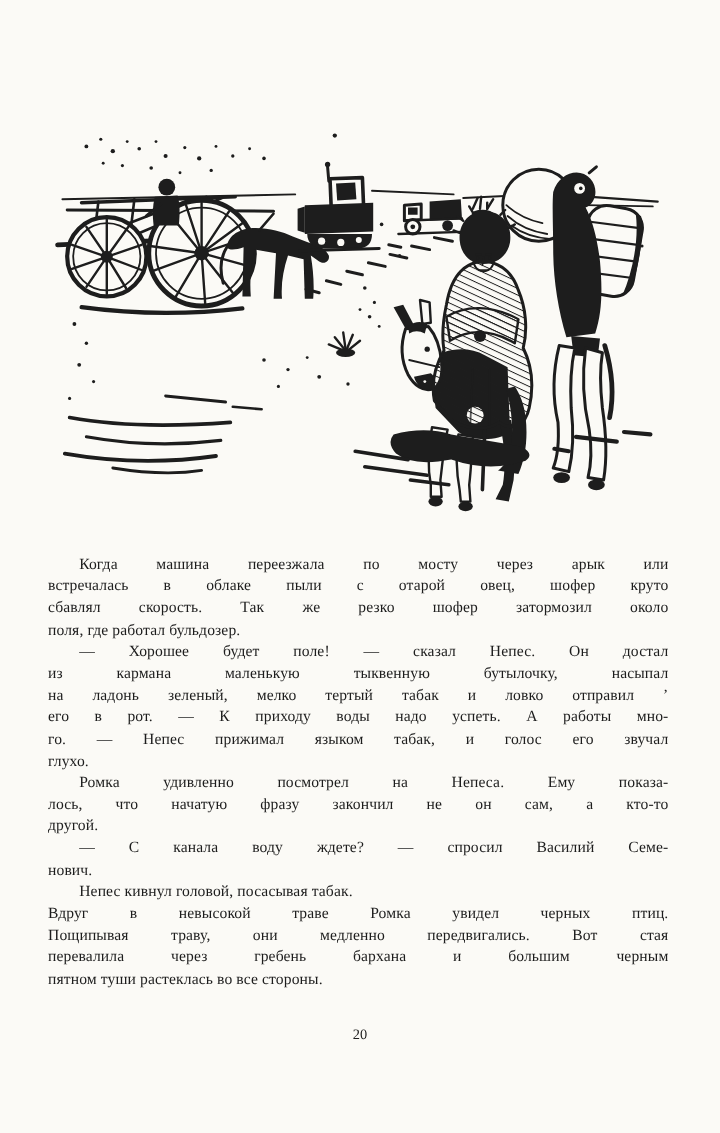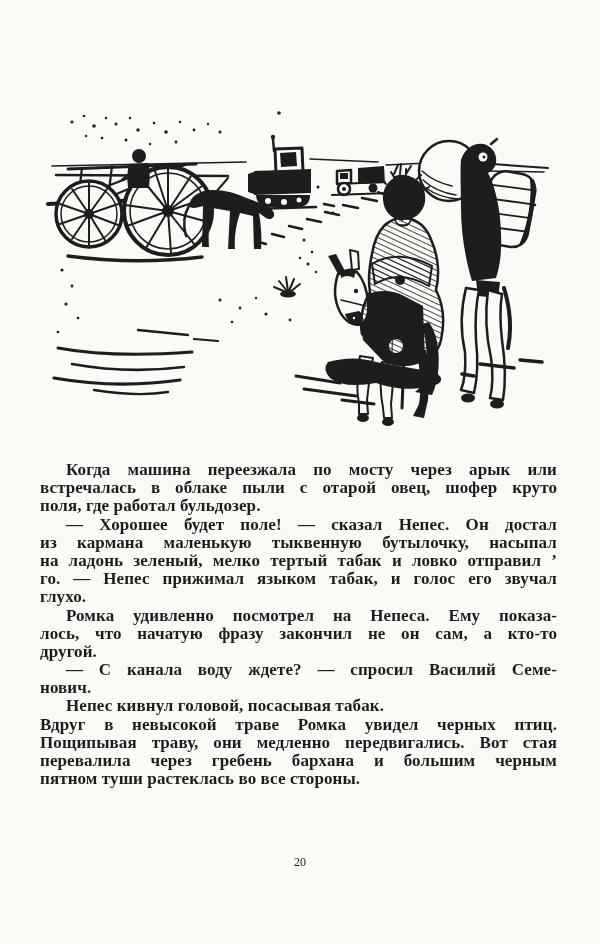--- a/index.html
+++ b/index.html
@@ -9,21 +9,21 @@
 
   .illustration { position:absolute; left:42px; top:108px; width:518px; height:335px; }
   svg * { stroke-linecap:round; stroke-linejoin:round; }
   .k { stroke:var(--ink); fill:none; }
   .f { fill:var(--ink); stroke:none; }
   .w { fill:var(--paper); stroke:var(--ink); }
   .p { fill:var(--paper); stroke:none; }
   #robeStripes line { stroke:var(--ink); stroke-width:1.6; }
 
   .text-block { position:absolute; left:40px; top:461px; width:517px; color:var(--ink);
-    font-family:"Liberation Serif", serif; font-size:17px; letter-spacing:0.1px;font-weight:bold; }
+    font-family:"Liberation Serif", serif; font-size:13px; letter-spacing:0.1px; }
   .ln { height:18.2px; line-height:18.2px; text-align:justify; text-align-last:justify; overflow:visible; }
   .ln.first { text-indent:26px; }
   .ln.end { text-align:left; text-align-last:left; }
 
   .page-number { position:absolute; left:0; top:855px; width:100%; text-align:center;
     color:var(--ink); font-family:"Liberation Serif", serif; font-size:12px; }
 </style>
 </head>
 <body>
 
@@ -310,24 +310,26 @@
         <path d="M254,268 L298,275"></path>
           <path d="M262,281 L314,288"></path>
           <path d="M300,292 L332,296"></path>
       </g>
     </g>
   </svg>
 
   <div class="text-block">
     <div class="ln first">Когда машина переезжала по мосту через арык или</div>
     <div class="ln">встречалась в облаке пыли с отарой овец, шофер круто</div>
+    <div class="ln">сбавлял скорость. Так же резко шофер затормозил около</div>
     <div class="ln end">поля, где работал бульдозер.</div>
     <div class="ln first">— Хорошее будет поле! — сказал Непес. Он достал</div>
     <div class="ln">из кармана маленькую тыквенную бутылочку, насыпал</div>
     <div class="ln">на ладонь зеленый, мелко тертый табак и ловко отправил ’</div>
+    <div class="ln">его в рот. — К приходу воды надо успеть. А работы мно-</div>
     <div class="ln">го. — Непес прижимал языком табак, и голос его звучал</div>
     <div class="ln end">глухо.</div>
     <div class="ln first">Ромка удивленно посмотрел на Непеса. Ему показа-</div>
     <div class="ln">лось, что начатую фразу закончил не он сам, а кто-то</div>
     <div class="ln end">другой.</div>
     <div class="ln first">— С канала воду ждете? — спросил Василий Семе-</div>
     <div class="ln end">нович.</div>
     <div class="ln first end">Непес кивнул головой, посасывая табак.</div>
     <div class="ln">Вдруг в невысокой траве Ромка увидел черных птиц.</div>
     <div class="ln">Пощипывая траву, они медленно передвигались. Вот стая</div>

